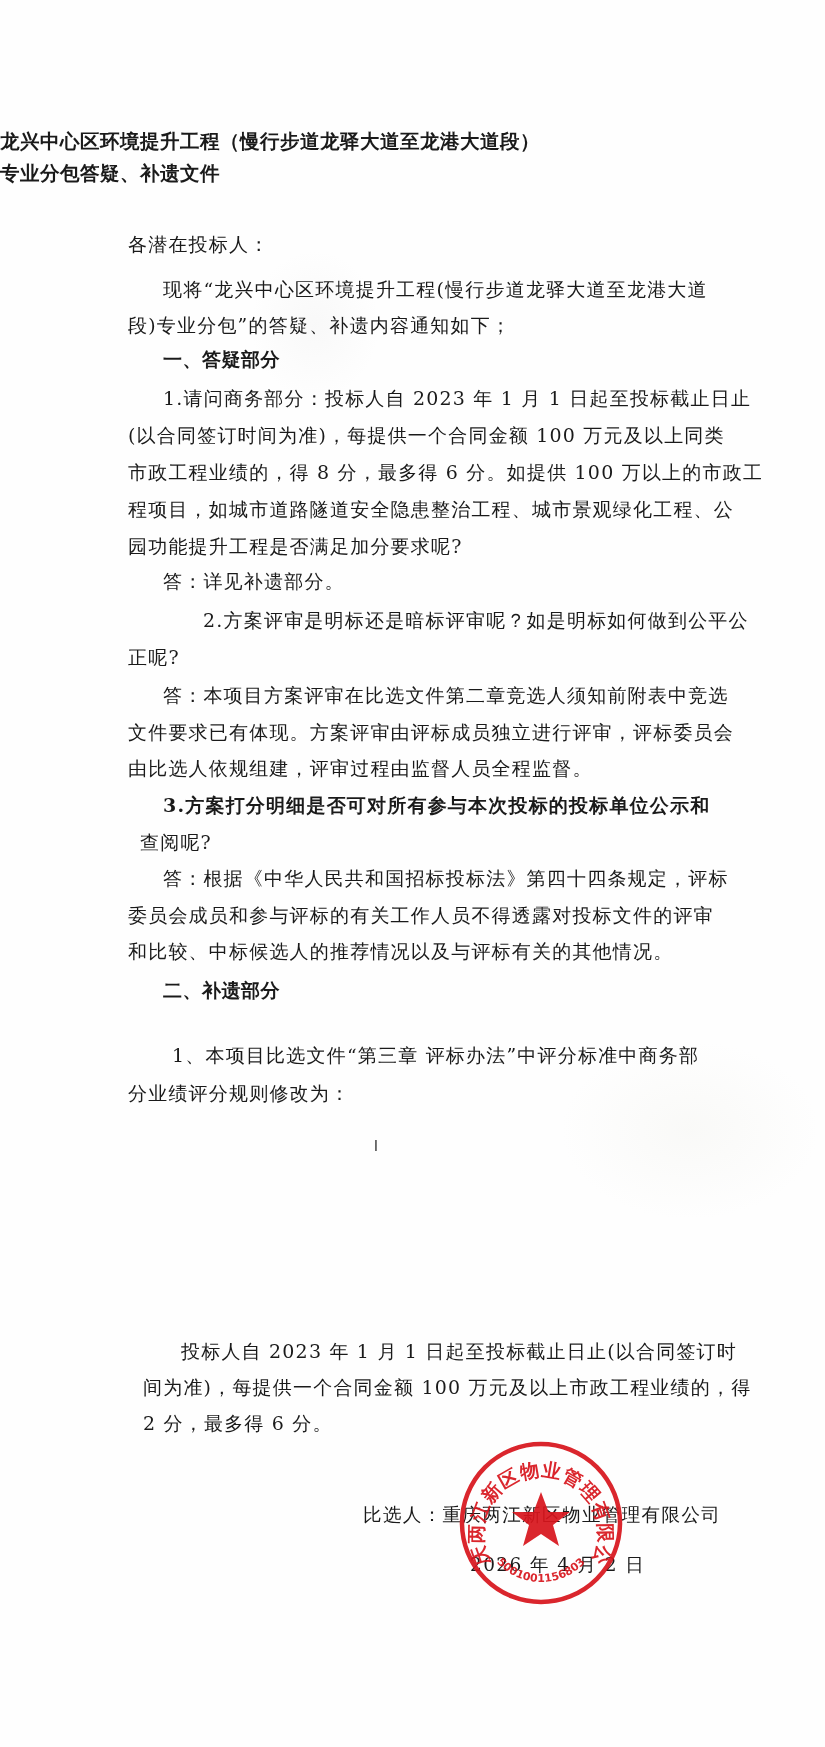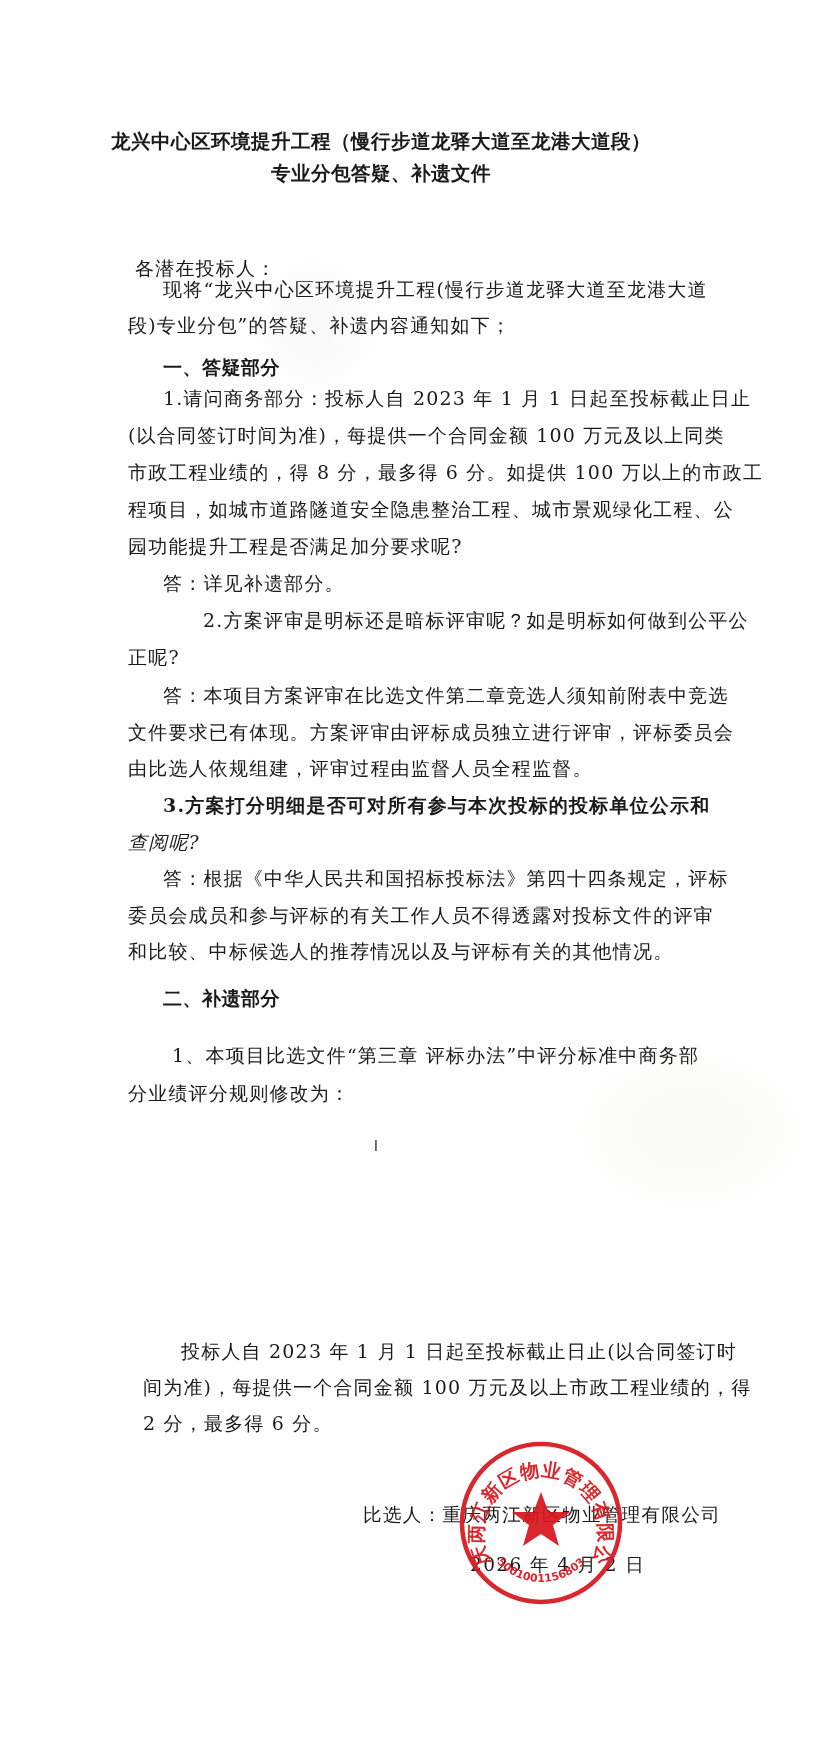--- a/index.html
+++ b/index.html
@@ -1,60 +1,60 @@
 <!DOCTYPE html>
 <html><head>
   <meta charset="utf-8">
   <style>
     html, body { margin: 0; padding: 0; background: #ffffff; }
     body { width: 825px; height: 1747px; position: relative; overflow: hidden;
            font-family: "DejaVu Serif", "Liberation Serif", serif; color: #1a1a1a; }
     .page { position: absolute; left: 0; top: 0; width: 825px; height: 1747px; background: #fefefe; }
     .line { position: absolute; white-space: nowrap; font-size: 19px; letter-spacing: 1.2px; line-height: 24px; }
-    .title { position: absolute; left: 0; width: 762px; text-align: center; font-family: "DejaVu Sans", "Liberation Sans", sans-serif; font-weight: bold; font-size: 19.5px; letter-spacing: 0.5px; white-space: nowrap; }
-    .heading { font-family: "DejaVu Sans", "Liberation Sans", sans-serif; font-weight: bold; font-size: 19px; letter-spacing: 0.5px; margin-top: 8px; }
+    .title { position: absolute; left: 0; width: 762px; text-align: left; font-family: "DejaVu Sans", "Liberation Sans", sans-serif; font-weight: bold; font-size: 19.5px; letter-spacing: 0.5px; white-space: nowrap; }
+    .heading { font-family: "DejaVu Sans", "Liberation Sans", sans-serif; font-weight: bold; font-size: 19px; letter-spacing: 0.5px; }
     .smudge { position: absolute; border-radius: 50%; pointer-events: none; }
     .stamp { position: absolute; left: 458px; top: 1440px; width: 166px; height: 166px; }
     .sig { position: absolute; white-space: nowrap; font-size: 18.5px; letter-spacing: 1.4px; }
     .sig-layer { z-index: 1; }
     .stamp { z-index: 2; opacity: 0.92; }
   </style>
 </head>
 <body>
 
 <div class="page">
 
   <div class="smudge" style="left:250px;top:250px;width:130px;height:150px;background:radial-gradient(ellipse at center, rgba(200,200,200,0.10), rgba(255,255,255,0) 70%);"></div>
   <div class="smudge" style="left:560px;top:1040px;width:260px;height:180px;background:radial-gradient(ellipse at center, rgba(235,235,228,0.25), rgba(255,255,255,0) 70%);border-radius:40%;"></div>
 
   <div class="title" style="top:128px;">龙兴中心区环境提升工程（慢行步道龙驿大道至龙港大道段）</div>
   <div class="title" style="top:160px;">专业分包答疑、补遗文件</div>
 
-  <div class="line" style="left:128px;top:256px;margin-left:7px;">各潜在投标人：</div>
+  <div class="line" style="left:128px;top:232px;">各潜在投标人：</div>
 
   <div class="line" style="left:163px;top:277px;">现将“龙兴中心区环境提升工程(慢行步道龙驿大道至龙港大道</div>
   <div class="line" style="left:128px;top:313px;">段)专业分包”的答疑、补遗内容通知如下；</div>
 
   <div class="line heading" style="left:163px;top:347px;">一、答疑部分</div>
 
   <div class="line" style="left:163px;top:386px;">1.请问商务部分：投标人自 2023 年 1 月 1 日起至投标截止日止</div>
   <div class="line" style="left:128px;top:423px;">(以合同签订时间为准)，每提供一个合同金额 100 万元及以上同类</div>
   <div class="line" style="left:128px;top:460px;">市政工程业绩的，得 8 分，最多得 6 分。如提供 100 万以上的市政工</div>
   <div class="line" style="left:128px;top:497px;">程项目，如城市道路隧道安全隐患整治工程、城市景观绿化工程、公</div>
   <div class="line" style="left:128px;top:534px;">园功能提升工程是否满足加分要求呢?</div>
-  <div class="line" style="left:163px;top:571px;">答：详见补遗部分。</div>
+  <div class="line" style="left:163px;top:571px;font-family:Liberation Mono, monospace;">答：详见补遗部分。</div>
 
   <div class="line" style="left:163px;top:608px;margin-left:40px;">2.方案评审是明标还是暗标评审呢？如是明标如何做到公平公</div>
   <div class="line" style="left:128px;top:645px;">正呢?</div>
   <div class="line" style="left:163px;top:683px;">答：本项目方案评审在比选文件第二章竞选人须知前附表中竞选</div>
   <div class="line" style="left:128px;top:720px;">文件要求已有体现。方案评审由评标成员独立进行评审，评标委员会</div>
   <div class="line" style="left:128px;top:756px;text-align:center;">由比选人依规组建，评审过程由监督人员全程监督。</div>
 
   <div class="line" style="left:163px;top:793px;font-weight:bold;">3.方案打分明细是否可对所有参与本次投标的投标单位公示和</div>
-  <div class="line" style="left:128px;top:830px;font-style:italic;">查阅呢?</div>
+  <div class="line" style="left:140px;top:830px;">查阅呢?</div>
   <div class="line" style="left:128px;top:903px;">委员会成员和参与评标的有关工作人员不得透露对投标文件的评审</div>
   <div class="line" style="left:163px;top:866px;">答：根据《中华人民共和国招标投标法》第四十四条规定，评标</div>
   <div class="line" style="left:128px;top:939px;">和比较、中标候选人的推荐情况以及与评标有关的其他情况。</div>
 
   <div class="line heading" style="left:163px;top:978px;">二、补遗部分</div>
   <div class="line" style="left:172px;top:1043px;">1、本项目比选文件“第三章 评标办法”中评分标准中商务部</div>
   <div class="line" style="left:128px;top:1081px;">分业绩评分规则修改为：</div>
   <div class="line" style="left:374px;top:1134px;font-size:14px;font-family:'DejaVu Sans',sans-serif;">l</div>
 
   <div class="line" style="left:181px;top:1339px;">投标人自 2023 年 1 月 1 日起至投标截止日止(以合同签订时</div>

